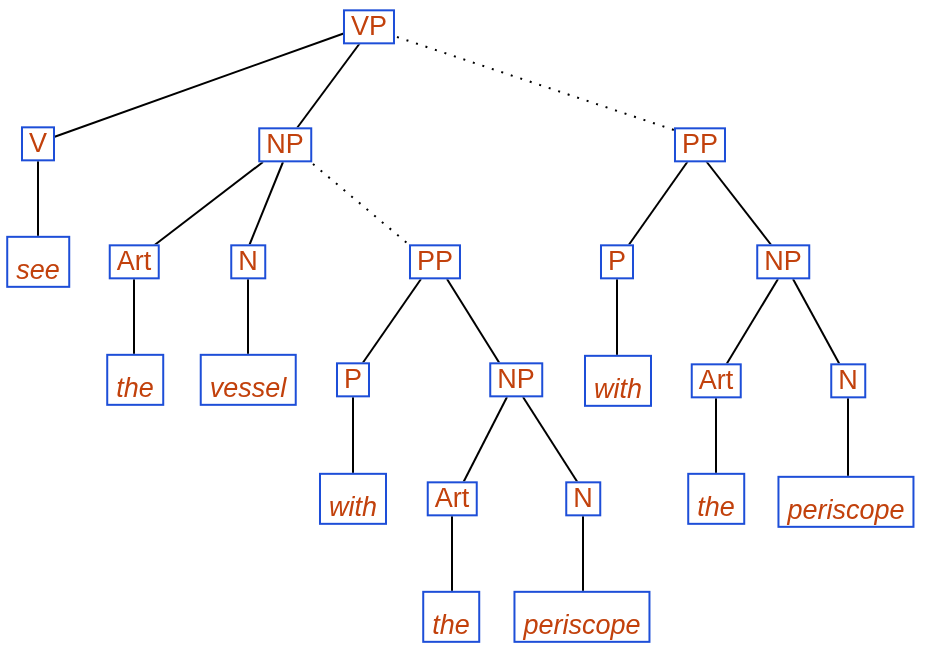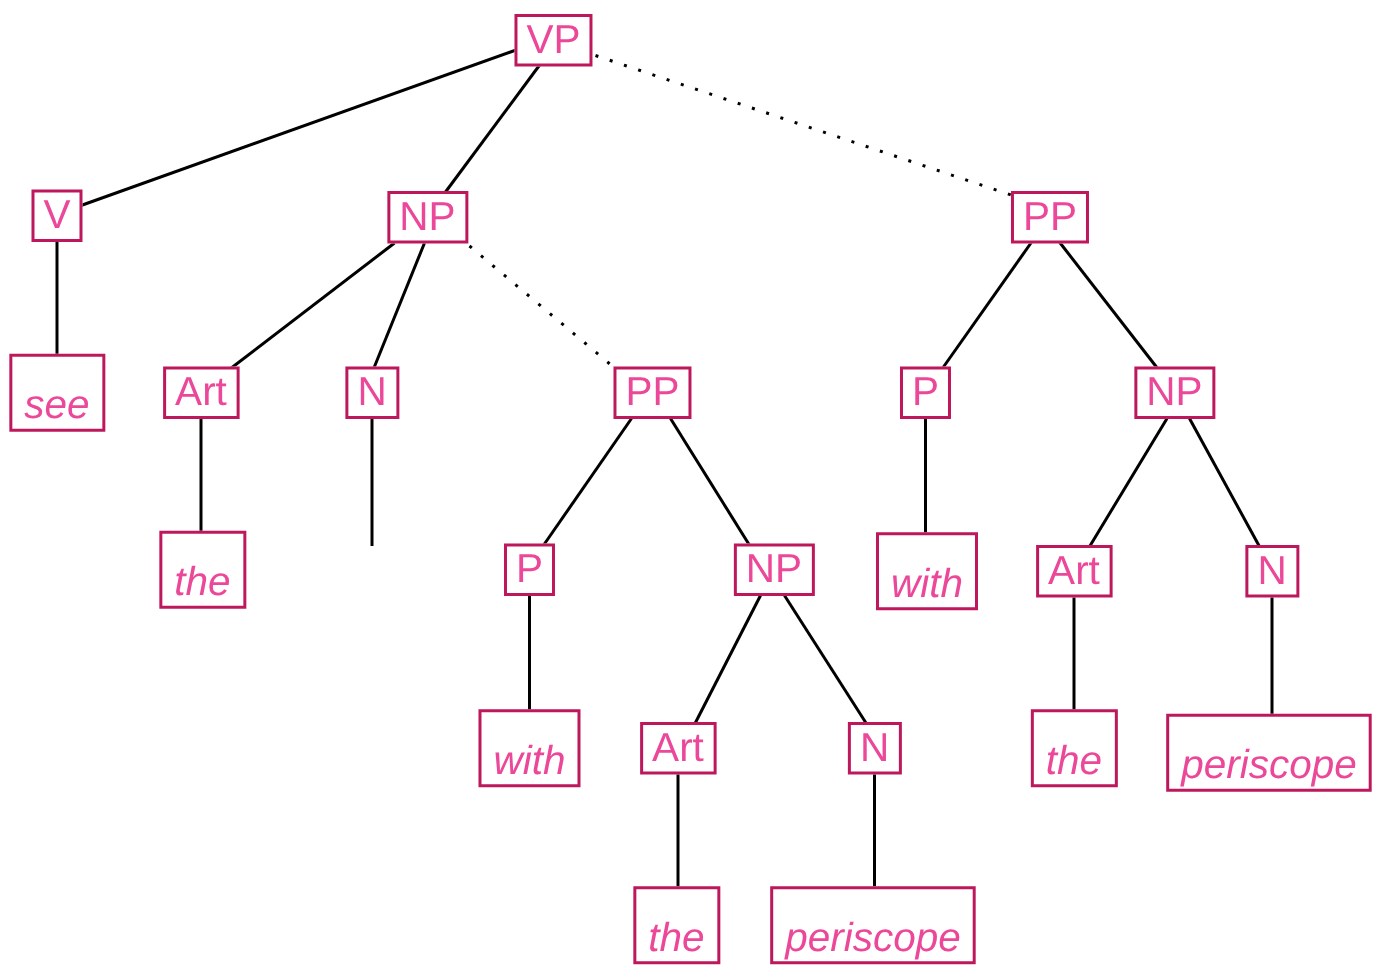--- a/index.html
+++ b/index.html
@@ -26,23 +26,23 @@
     stroke: #000000;
     stroke-width: 2;
   }
   .edges line.dotted {
     stroke-dasharray: 2 8;
     stroke-width: 2;
   }
   .node {
     position: absolute;
     transform: translate(-50%, -50%);
-    border: 2px solid #be185d;
+    border: 2px solid #1d4ed8;
     background: #ffffff;
-    color: #ec4899;
+    color: #c2410c;
     font-size: 27px;
     line-height: 1.05;
     padding: 1px 6px 2px 6px;
     white-space: nowrap;
     text-align: left;
   }
   .node.word {
     font-style: italic;
     padding: 18px 8px 2px 8px;
   }
@@ -85,20 +85,21 @@
   <div class="node" style="left:700px; top:145px;">PP</div>
 
   <div class="node word" style="left:38px;  top:262px;">see</div>
   <div class="node" style="left:134px; top:262px;">Art</div>
   <div class="node" style="left:248px; top:262px;">N</div>
   <div class="node" style="left:435px; top:262px;">PP</div>
   <div class="node" style="left:617px; top:262px;">P</div>
   <div class="node" style="left:783px; top:262px;">NP</div>
 
   <div class="node word" style="left:135px; top:380px;">the</div>
+  <div class="node word" style="left:248px; top:380px;">vessel</div>
   <div class="node" style="left:353px; top:380px;">P</div>
   <div class="node" style="left:516px; top:380px;">NP</div>
   <div class="node word" style="left:618px; top:381px;">with</div>
   <div class="node" style="left:716px; top:381px;">Art</div>
   <div class="node" style="left:848px; top:381px;">N</div>
 
   <div class="node word" style="left:353px; top:499px;">with</div>
   <div class="node" style="left:452px; top:499px;">Art</div>
   <div class="node" style="left:583px; top:499px;">N</div>
   <div class="node word" style="left:716px; top:499px;">the</div>

